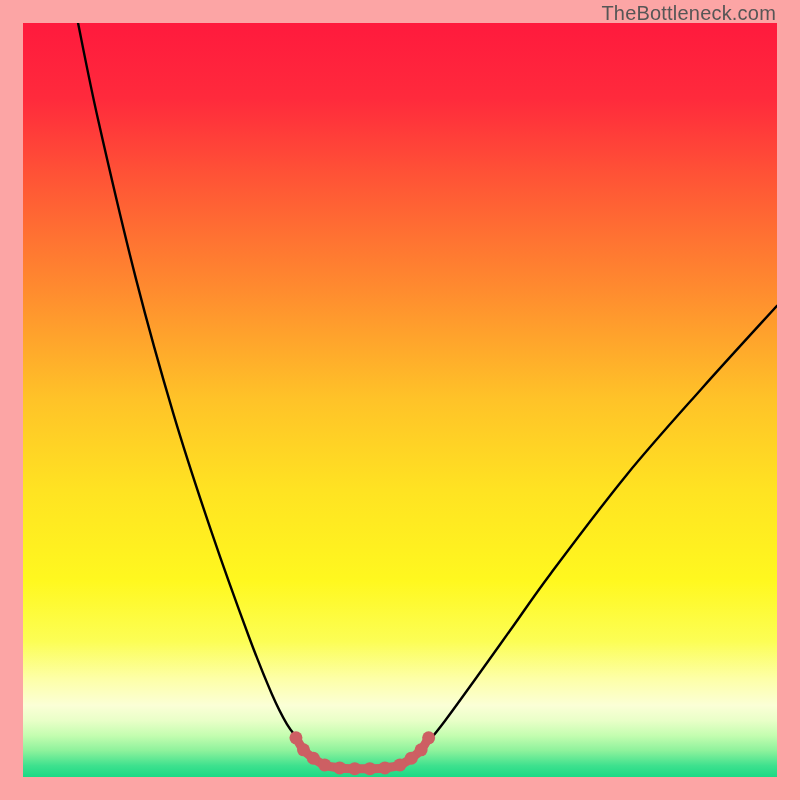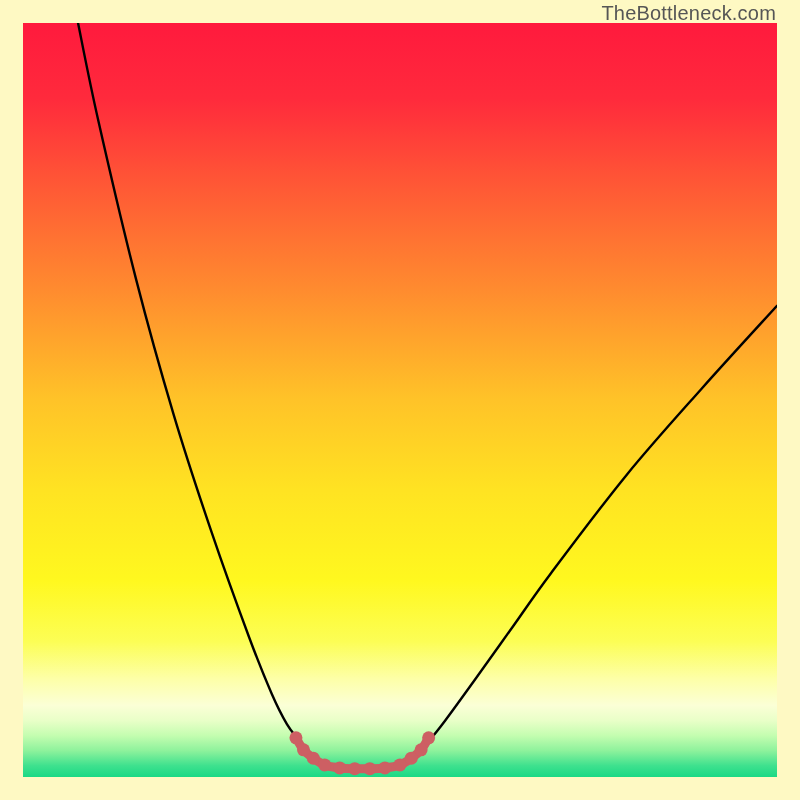--- a/index.html
+++ b/index.html
@@ -9,21 +9,21 @@
     height: 800px;
     overflow: hidden;
     background: #000;
     font-family: Arial, Helvetica, sans-serif;
   }
   .frame {
     position: absolute;
     top: 0; left: 0;
     width: 800px;
     height: 800px;
-    background: #fef9c3;
+    background: #fca5a5;
   }
   .plot-area {
     position: absolute;
     top: 23px;
     left: 23px;
     width: 754px;
     height: 754px;
     overflow: hidden;
   }
   .gradient-bg {

